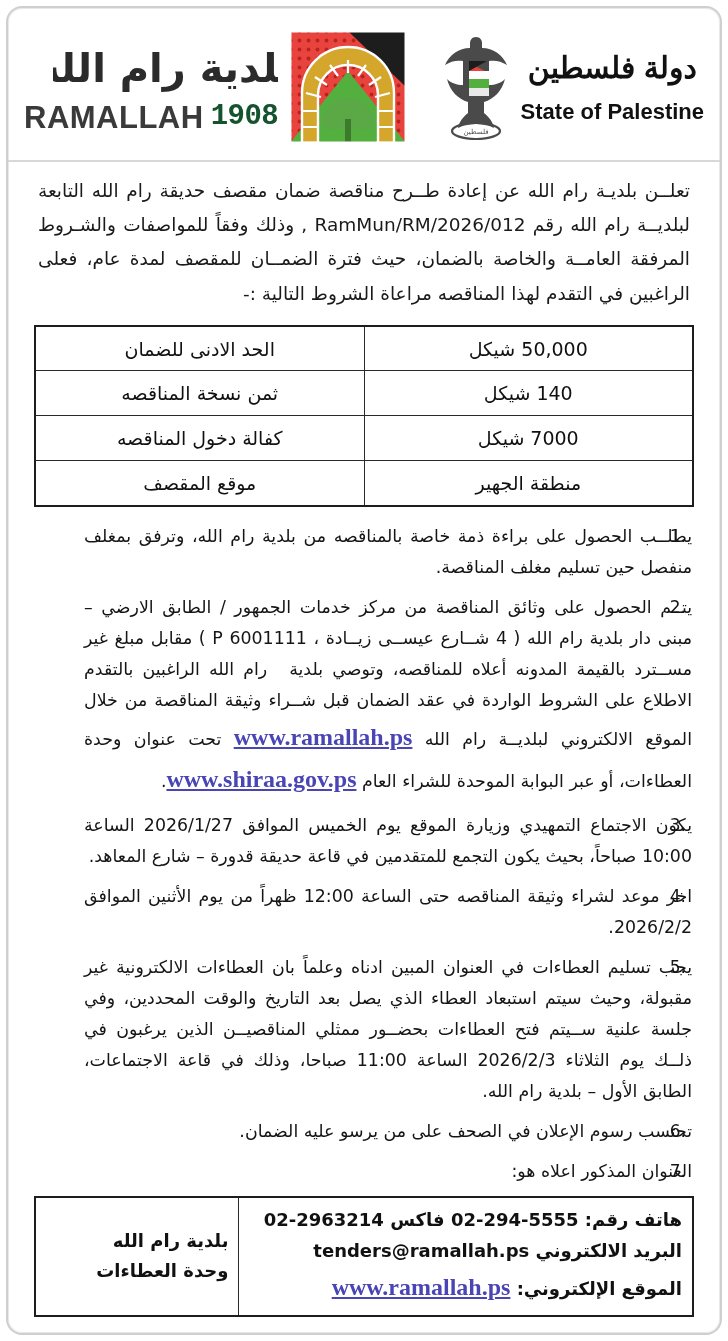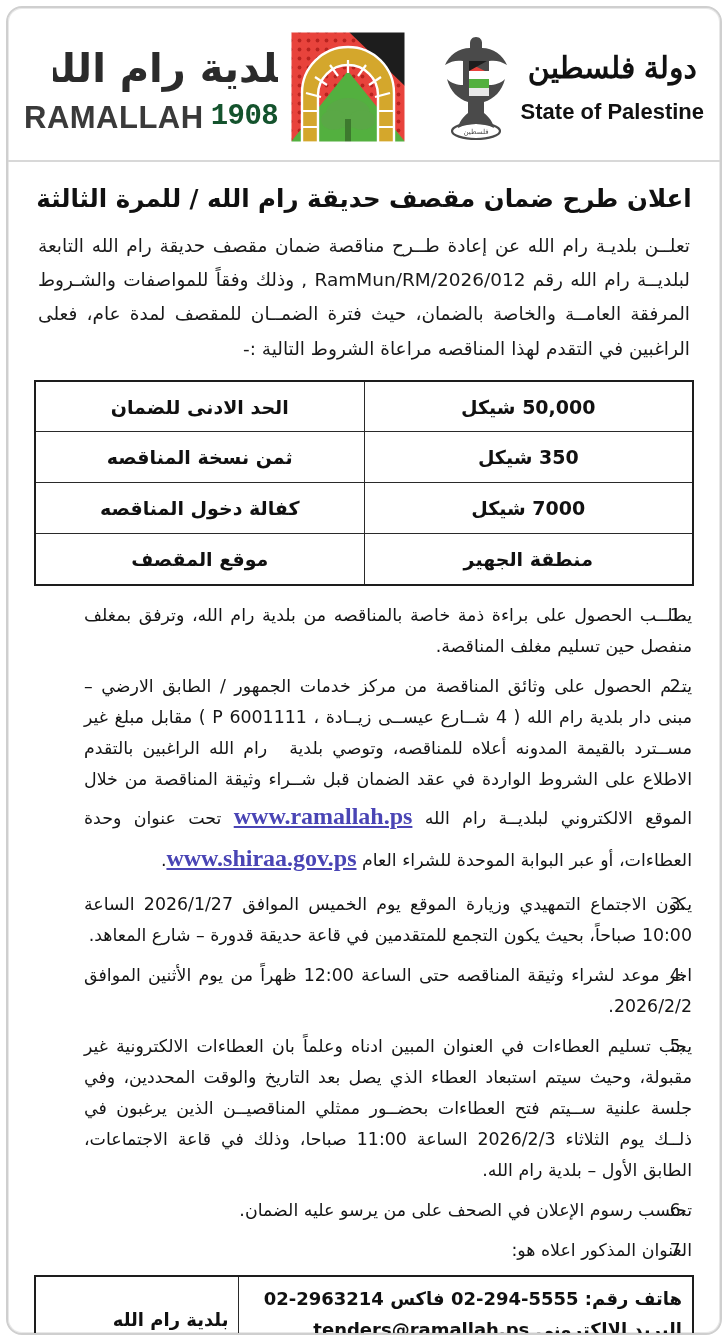--- a/index.html
+++ b/index.html
@@ -117,25 +117,25 @@
 
   
   table.specs {
     width: 100%;
     border-collapse: collapse;
     margin: 6px 0 14px 0;
     table-layout: fixed;
   }
   table.specs td {
     border: 1.5px solid #2a2a2a;
-    height: 51px;
+    height: 45px;
     text-align: center;
     vertical-align: middle;
     font-size: 19px;
-    font-weight: 700;
+    font-weight: 400;
     color: #111;
     padding: 2px 8px;
   }
   table.specs td.label { width: 50%; }
   table.specs td.value { width: 50%; }
   table.specs { border: 2.5px solid #1d1d1d; }
 
   
   ol.conditions {
     list-style: none;
@@ -278,32 +278,31 @@
           </g>
           <ellipse cx="35" cy="98" rx="24" ry="8" fill="none" stroke="#4a4a4a" stroke-width="2.2"></ellipse>
           <text x="35" y="101" text-anchor="middle" font-family="DejaVu Sans, sans-serif" font-size="7" fill="#4a4a4a">فلسطين</text>
         </svg>
       </div>
     </div>
   </div>
 
   <div class="content">
 
-    <h1 class="doc-title">اعلان طرح ضمان مقصف حديقة رام الله / للمرة الثالثة</h1>
 
     <p class="intro">تعلــن بلديـة رام الله عن إعادة طــرح مناقصة ضمان مقصف حديقة رام الله التابعة لبلديــة رام الله رقم RamMun/RM/2026/012 , وذلك وفقاً للمواصفات والشـروط المرفقة العامــة والخاصة بالضمان، حيث فترة الضمــان للمقصف لمدة عام، فعلى الراغبين في التقدم لهذا المناقصه مراعاة الشروط التالية :-</p>
 
     <table class="specs">
       <tbody>
         <tr>
           <td class="value">50,000 شيكل</td>
           <td class="label">الحد الادنى للضمان</td>
         </tr>
         <tr>
-          <td class="value">350 شيكل</td>
+          <td class="value">140 شيكل</td>
           <td class="label">ثمن نسخة المناقصه</td>
         </tr>
         <tr>
           <td class="value">7000 شيكل</td>
           <td class="label">كفالة دخول المناقصه</td>
         </tr>
         <tr>
           <td class="value">منطقة الجهير</td>
           <td class="label">موقع المقصف</td>
         </tr>

